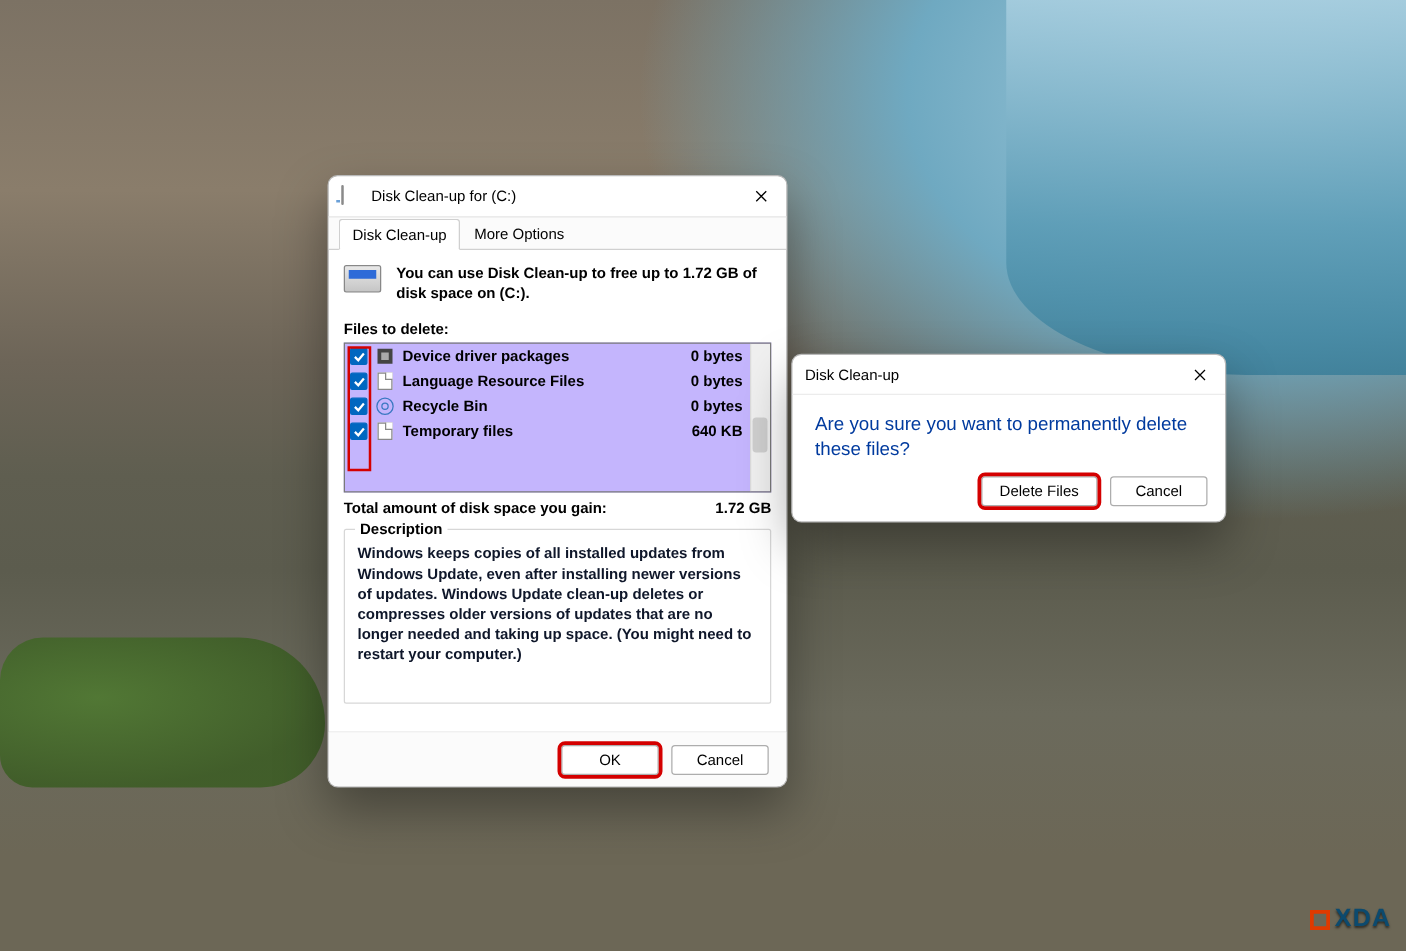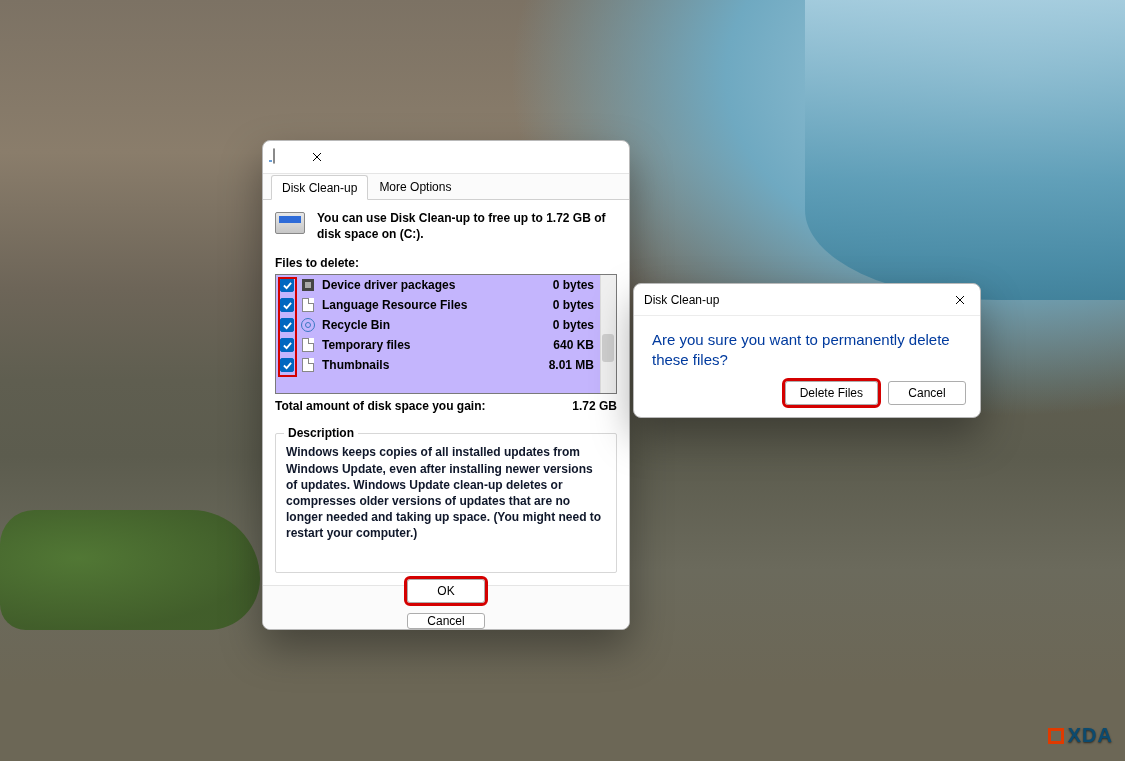--- a/index.html
+++ b/index.html
@@ -50,25 +50,25 @@
   .row .cb { width:14px; height:14px; border:1px solid #666; border-radius:2px; background:#fff; display:flex; align-items:center; justify-content:center; flex:0 0 14px; }
   .row .cb.checked { background:#0067c0; border-color:#0067c0; }
   .row .cb.checked svg { width:9px; height:9px; }
   .row .ficon { width:16px; height:16px; flex:0 0 16px; display:flex; align-items:center; justify-content:center; }
   .row .name { flex:1; font-size:12px; white-space:nowrap; overflow:hidden; }
   .row .size { font-size:12px; padding-right:18px; }
   .hi-cb { position:absolute; left:2px; top:2px; width:19px; height:100px; border:2px solid #d40000; pointer-events:none; }
 
   .total { display:flex; justify-content:space-between; margin-top:5px; font-size:12px; }
 
-  .groupbox { margin-top:20px; border:1px solid #d7d7d7; border-radius:2px; padding:10px 10px 8px; height:140px; position:relative; }
+  .groupbox { margin-top:10px; border:1px solid #d7d7d7; border-radius:2px; padding:10px 10px 8px; height:140px; position:relative; }
   .groupbox .legend { position:absolute; top:-8px; left:8px; background:#fff; padding:0 4px; font-size:12px; }
   .groupbox .desc { font-size:12px; line-height:1.35; color:#0f172a; }
 
-  .btnrow { position:absolute; left:0; right:0; bottom:0; height:44px; display:flex; justify-content:flex-end; align-items:center; gap:10px; padding:0 14px; border-top:1px solid #e5e5e5; background:#fbfbfb; border-bottom-left-radius:8px; border-bottom-right-radius:8px;flex-direction:column;}
+  .btnrow { position:absolute; left:0; right:0; bottom:0; height:44px; display:flex; justify-content:flex-end; align-items:center; gap:10px; padding:0 14px; border-top:1px solid #e5e5e5; background:#fbfbfb; border-bottom-left-radius:8px; border-bottom-right-radius:8px;}
   button.win { min-width:78px; height:24px; background:#fff; border:1px solid #adadad; border-radius:3px; font-size:12px; padding:0 14px; cursor:default; }
   .hi { outline:3px solid #d40000; outline-offset:0px; border-radius:3px; }
 
   
   .confirm { left:633px; top:283px; width:348px; height:135px; }
   .confirm .titlebar { border-bottom:1px solid #ececec; }
   .confirm .body { padding:14px 18px 0; }
   .confirm .msg { font-size:15px; color:#003a9e; line-height:1.35; }
   .confirm .cbtns { position:absolute; right:14px; bottom:12px; display:flex; gap:10px; }
 
@@ -87,20 +87,21 @@
 <body>
 
 <div class="desktop">
   <div class="sea"></div>
   <div class="grass"></div>
 </div>
 
 <div class="win-dialog cleanup">
   <div class="titlebar">
     <span class="icon"><span class="drive-icon"></span></span>
+    <span class="title">Disk Clean-up for  (C:)</span>
     <div class="close-btn">
       <svg viewBox="0 0 10 10">
           <path d="M1 1 L9 9 M9 1 L1 9" stroke="#000" stroke-width="1"></path>
         </svg>
     </div>
   </div>
 
   <div class="tabstrip">
     <div class="tab active">Disk Clean-up</div>
     <div class="tab">More Options</div>
@@ -159,32 +160,20 @@
           <span class="cb checked">
             <svg viewBox="0 0 10 10">
               <path d="M1 5 L4 8 L9 2" stroke="#fff" stroke-width="2" fill="none"></path>
             </svg>
           </span>
           <span class="ficon">
             <span class="fileicon"></span>
           </span>
           <span class="name">Temporary files</span>
           <span class="size">640 KB</span>
-        </div>
-        <div class="row">
-          <span class="cb checked">
-            <svg viewBox="0 0 10 10">
-              <path d="M1 5 L4 8 L9 2" stroke="#fff" stroke-width="2" fill="none"></path>
-            </svg>
-          </span>
-          <span class="ficon">
-            <span class="fileicon"></span>
-          </span>
-          <span class="name">Thumbnails</span>
-          <span class="size">8.01 MB</span>
         </div>
         <div class="scrollbar">
         <div class="thumb"></div>
       </div>
     </div>
 
     <div class="total">
       <span>Total amount of disk space you gain:</span>
       <span>1.72 GB</span>
     </div>

